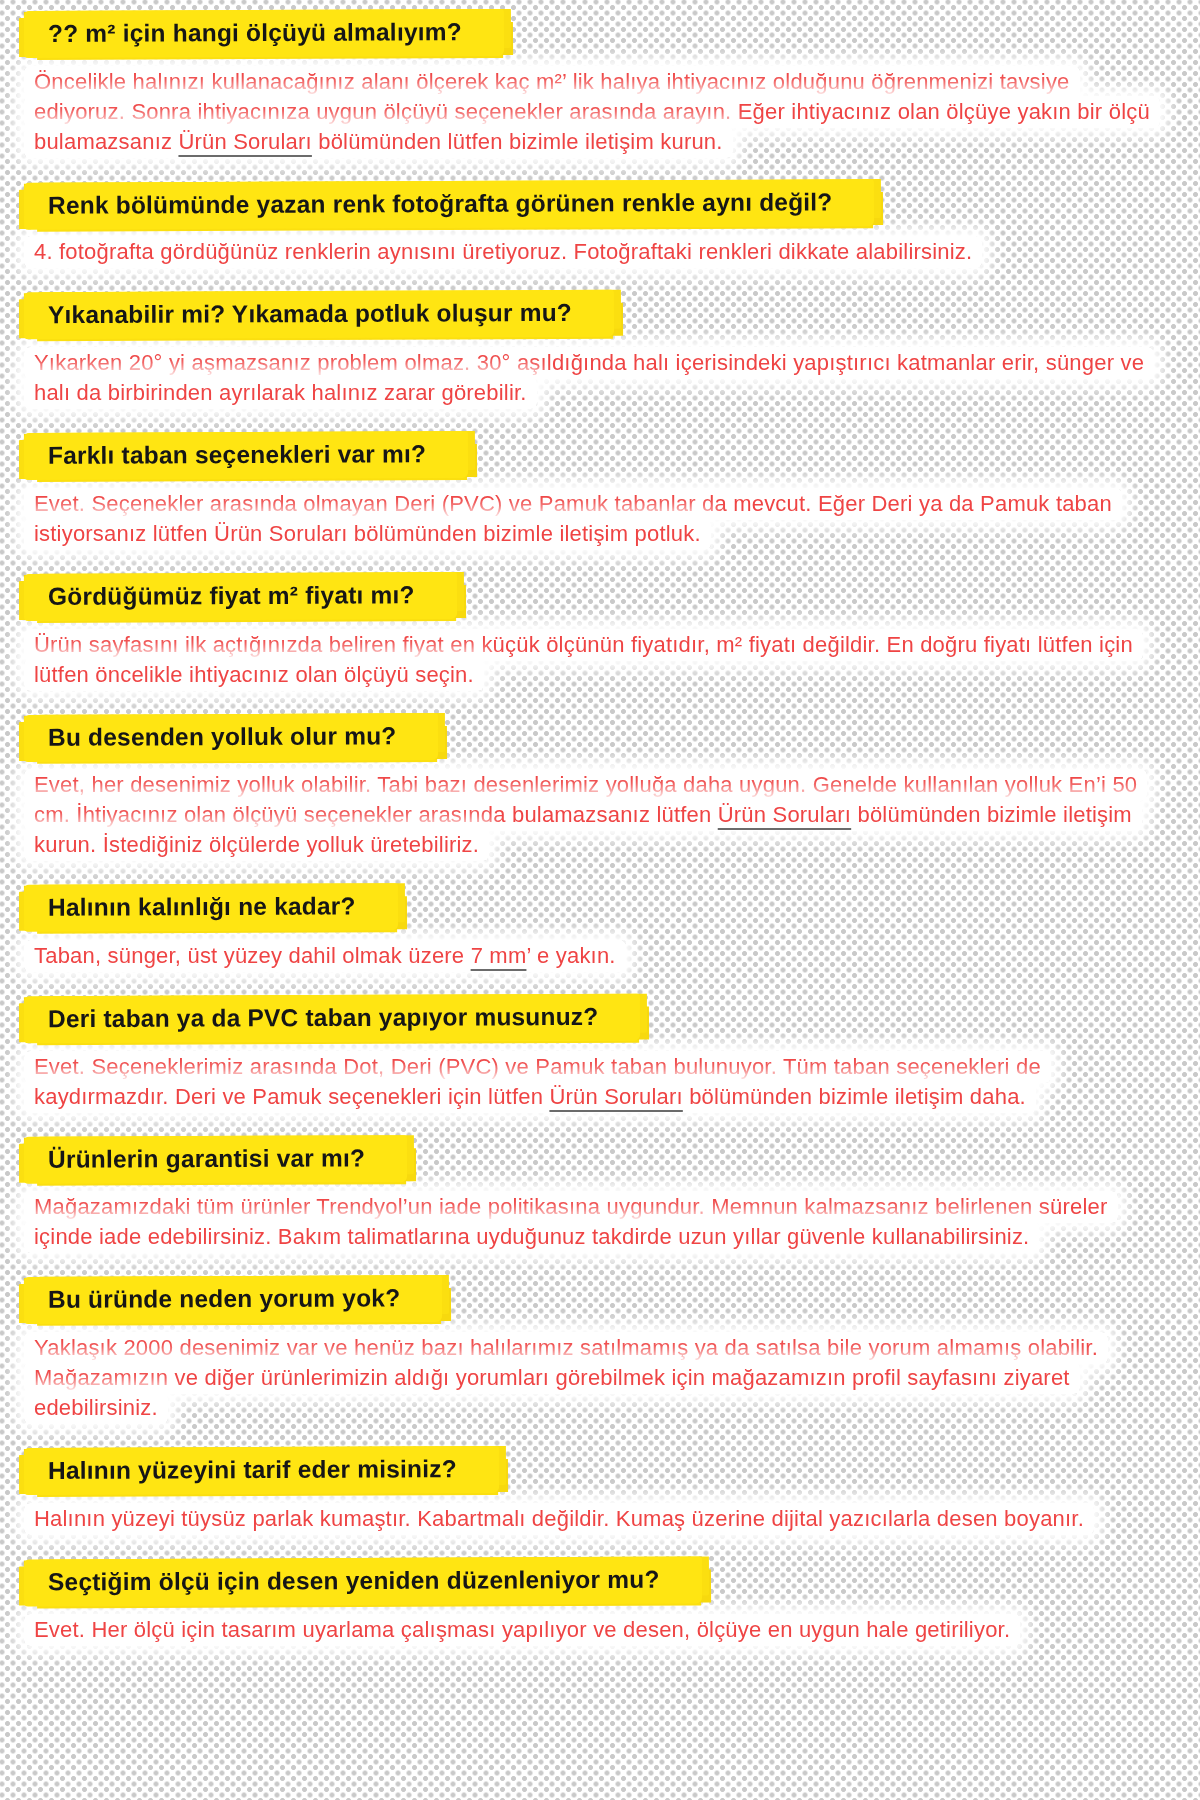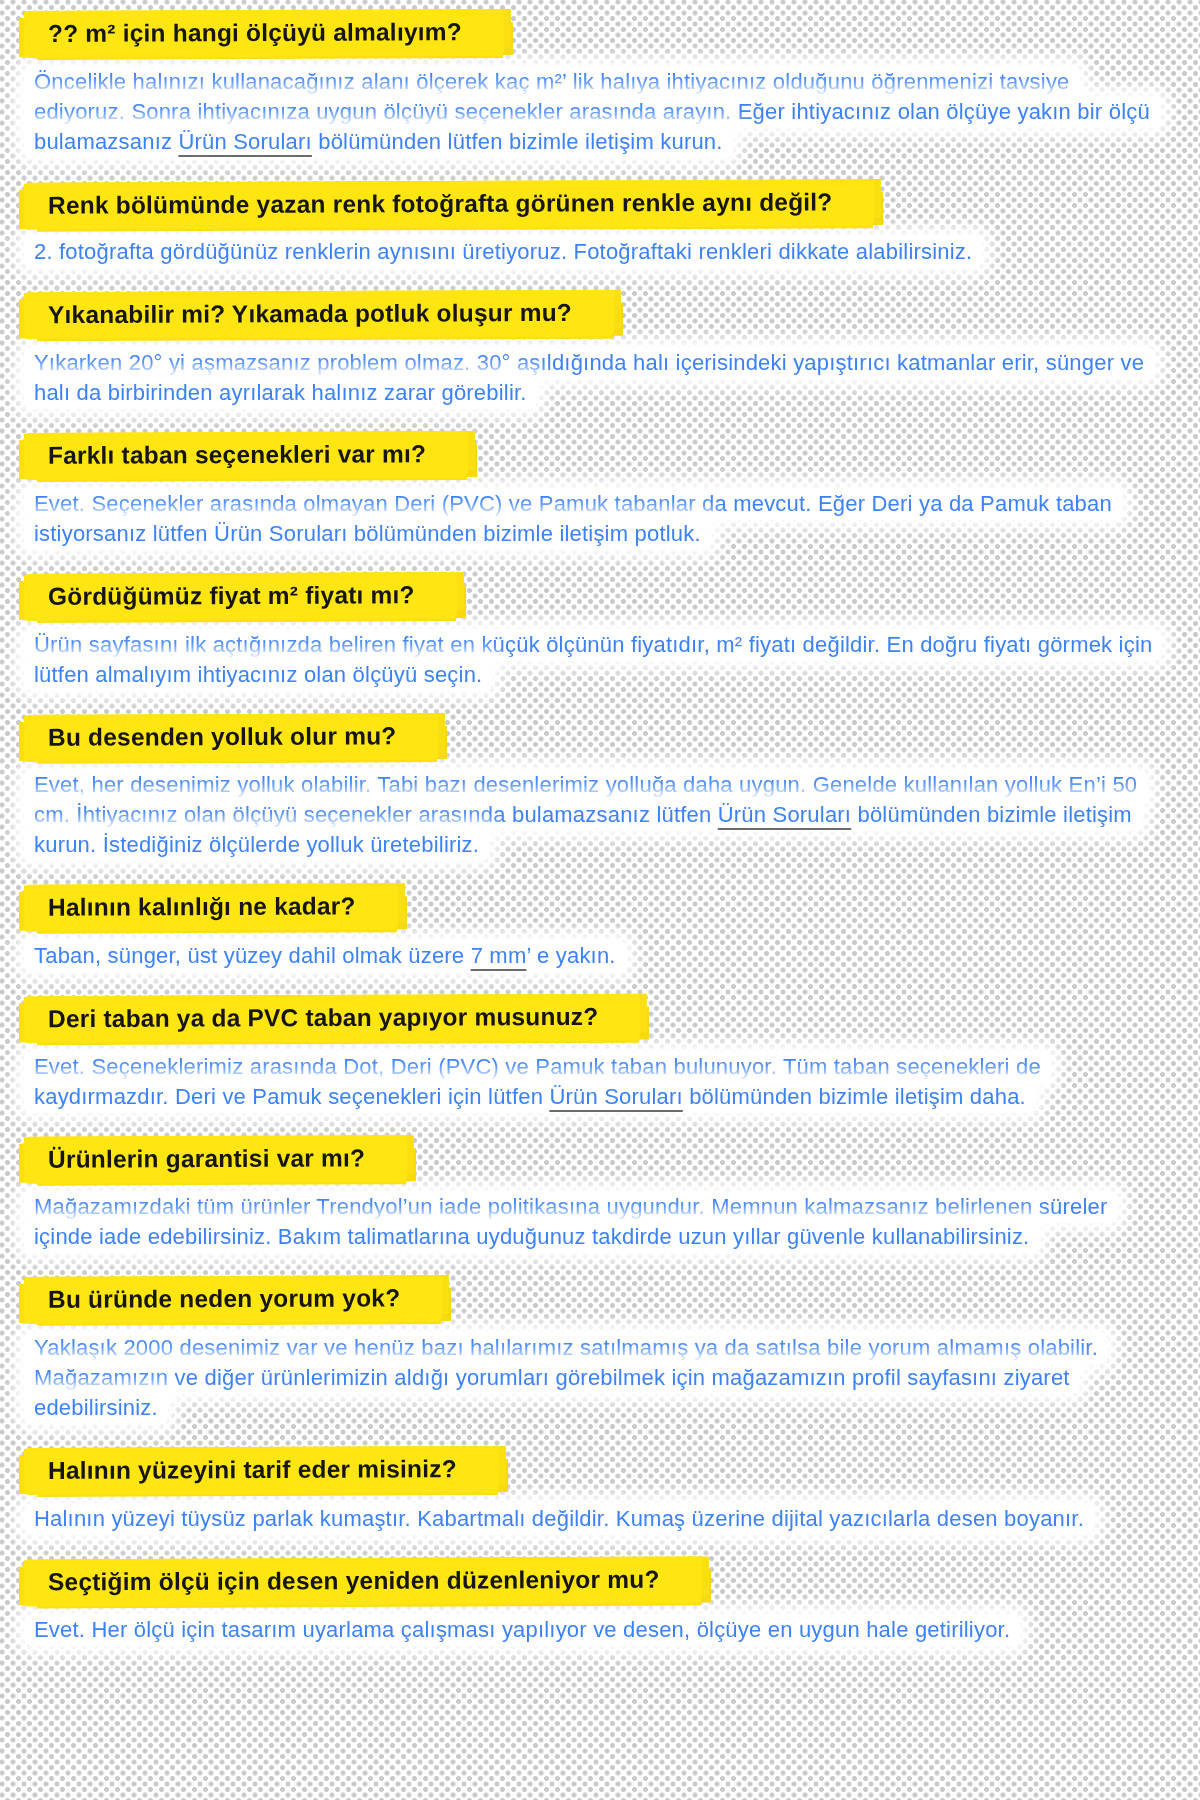--- a/index.html
+++ b/index.html
@@ -45,21 +45,21 @@
       16px 6px 0 -7px #f7d90e,
       -7px -6px 0 -7px #f7d90e,
       6px 9px 0 -7px #fbdf10;
   }
   
   .a{
     margin:0 0 24px 0;
     font-size:22px;
     line-height:30px;
     letter-spacing:0.2px;
-    color:#3b82f6;
+    color:#ef4444;
     max-width:1140px;
   }
   .paper{
     background:#ffffff;
     -webkit-box-decoration-break:clone;
     box-decoration-break:clone;
     padding:3px 10px 4px 10px;
     border-radius:6px;
     box-shadow:0 0 14px 9px rgba(255,255,255,0.96);
   }
@@ -82,21 +82,21 @@
     <p class="a">
       <span class="paper"><span>Öncelikle halınızı kullanacağınız alanı ölçerek kaç m²’ lik halıya ihtiyacınız olduğunu öğrenmenizi tavsiye ediyoruz. Sonra ihtiyacınıza uygun ölçüyü seçenekler arasında arayın. Eğer ihtiyacınız olan ölçüye yakın bir ölçü bulamazsanız </span><span class="ul">Ürün Soruları</span><span> bölümünden lütfen bizimle iletişim kurun.</span></span>
     </p>
   </section>
 
   <section class="faq-section">
     <h2 class="q">
       <span class="q-inner">Renk bölümünde yazan renk fotoğrafta görünen renkle aynı değil?</span>
     </h2>
     <p class="a">
-      <span class="paper"><span>2. fotoğrafta gördüğünüz renklerin aynısını üretiyoruz. Fotoğraftaki renkleri dikkate alabilirsiniz.</span></span>
+      <span class="paper"><span>4. fotoğrafta gördüğünüz renklerin aynısını üretiyoruz. Fotoğraftaki renkleri dikkate alabilirsiniz.</span></span>
     </p>
   </section>
 
   <section class="faq-section">
     <h2 class="q">
       <span class="q-inner">Yıkanabilir mi? Yıkamada potluk oluşur mu?</span>
     </h2>
     <p class="a">
       <span class="paper"><span>Yıkarken 20° yi aşmazsanız problem olmaz. 30° aşıldığında halı içerisindeki yapıştırıcı katmanlar erir, sünger ve halı da birbirinden ayrılarak halınız zarar görebilir.</span></span>
     </p>
@@ -109,21 +109,21 @@
     <p class="a">
       <span class="paper"><span>Evet. Seçenekler arasında olmayan Deri (PVC) ve Pamuk tabanlar da mevcut. Eğer Deri ya da Pamuk taban istiyorsanız lütfen Ürün Soruları bölümünden bizimle iletişim potluk.</span></span>
     </p>
   </section>
 
   <section class="faq-section">
     <h2 class="q">
       <span class="q-inner">Gördüğümüz fiyat m² fiyatı mı?</span>
     </h2>
     <p class="a">
-      <span class="paper"><span>Ürün sayfasını ilk açtığınızda beliren fiyat en küçük ölçünün fiyatıdır, m² fiyatı değildir. En doğru fiyatı görmek için lütfen almalıyım ihtiyacınız olan ölçüyü seçin.</span></span>
+      <span class="paper"><span>Ürün sayfasını ilk açtığınızda beliren fiyat en küçük ölçünün fiyatıdır, m² fiyatı değildir. En doğru fiyatı lütfen için lütfen öncelikle ihtiyacınız olan ölçüyü seçin.</span></span>
     </p>
   </section>
 
   <section class="faq-section">
     <h2 class="q">
       <span class="q-inner">Bu desenden yolluk olur mu?</span>
     </h2>
     <p class="a">
       <span class="paper"><span>Evet, her desenimiz yolluk olabilir. Tabi bazı desenlerimiz yolluğa daha uygun. Genelde kullanılan yolluk En’i 50 cm. İhtiyacınız olan ölçüyü seçenekler arasında bulamazsanız lütfen </span><span class="ul">Ürün Soruları</span><span> bölümünden bizimle iletişim kurun. İstediğiniz ölçülerde yolluk üretebiliriz.</span></span>
     </p>

